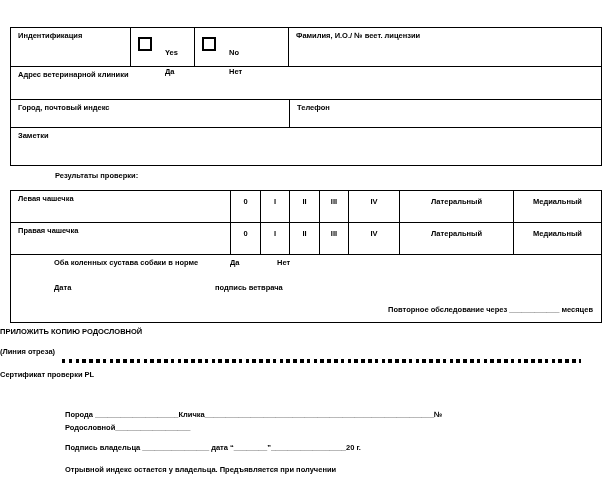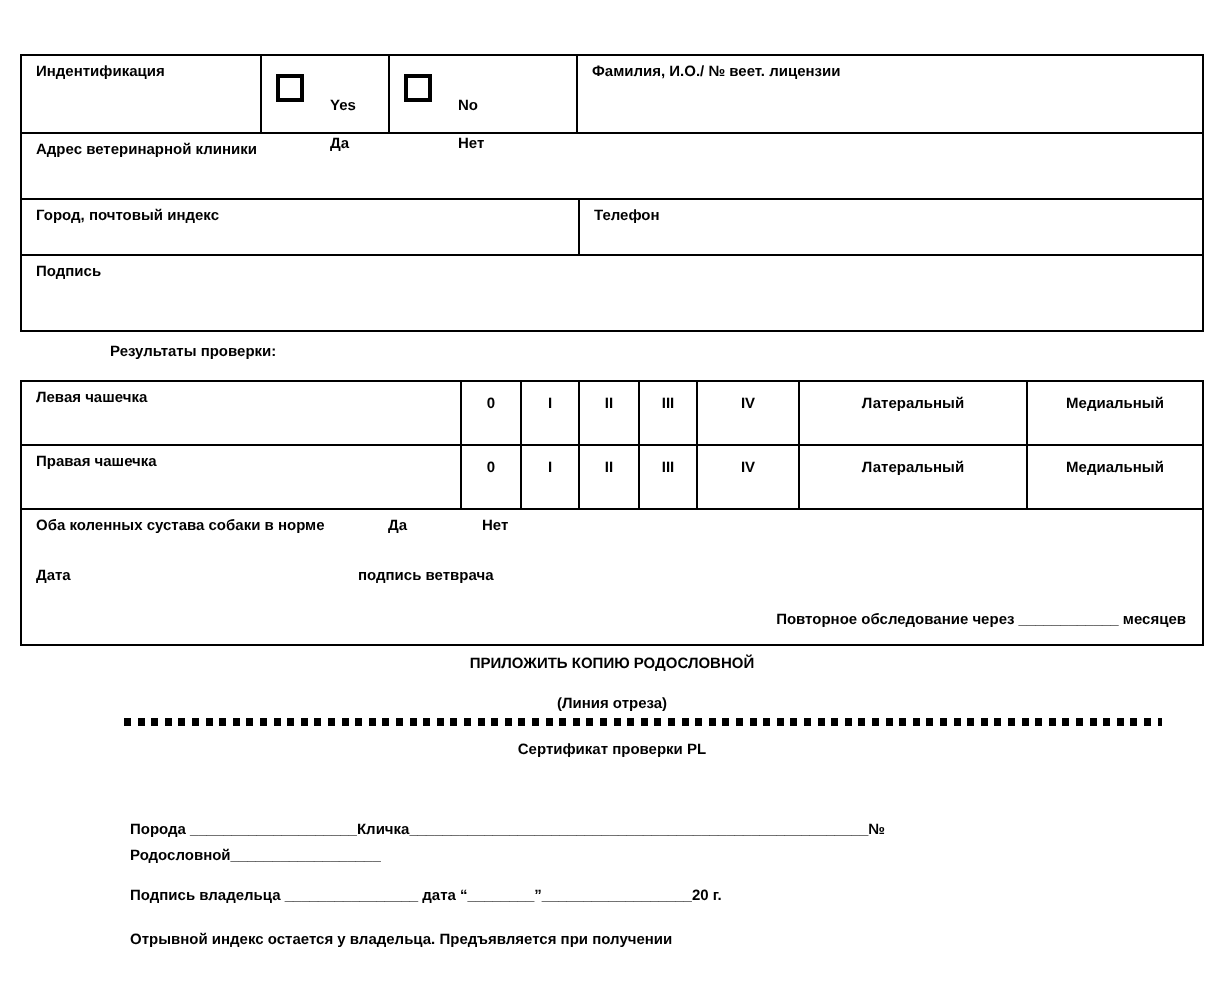--- a/index.html
+++ b/index.html
@@ -29,22 +29,22 @@
     position: absolute; left: 7px; top: 9px;
     width: 10px; height: 10px;
     border: 2.5px solid #000;
     background: #fff;
   }
   .cbl { position: absolute; white-space: nowrap; margin-top: 16px; }
   .cbl.en { left: 34px; top: 4px; }
   .cbl.ru { left: 34px; top: 23px; }
   .results-heading { position: absolute; left: 17px; top: 171px; margin-left: 38px; }
   .freearea { position: relative; height: 67px; border-top: 1px solid #000; }
-  .abs { position: absolute; white-space: nowrap; }
-  .center-line { position: absolute; left: 0; right: 0; text-align: center; white-space: nowrap; }
+  .abs { position: absolute; white-space: nowrap; margin-left: 36px; }
+  .center-line { position: absolute; left: 0; right: 0; white-space: nowrap; }
   .dotted {
     position: absolute; left: 62px; top: 359px; width: 519px; height: 3.5px;
     background: repeating-linear-gradient(to right, #000 0 3.5px, transparent 3.5px 6.8px);
   }
   .stub-line { position: absolute; left: 65px; white-space: nowrap; }
 </style>
 </head>
 <body>
 
 <div class="page">
@@ -76,21 +76,21 @@
     <div class="trow bt" style="height:27px">
       <div class="tcell" style="width:278px">
         <span class="lbl">Город, почтовый индекс</span>
       </div>
       <div class="tcell grow">
         <span class="lbl">Телефон</span>
       </div>
     </div>
     <div class="trow bt" style="height:37px">
       <div class="tcell grow">
-        <span class="lbl">Подпись</span>
+        <span class="lbl">Заметки</span>
       </div>
     </div>
   </section>
 
   <div class="results-heading">Результаты проверки:</div>
 
   <section class="tbl results">
     <div class="trow" style="height:31px">
       <div class="tcell" style="width:219px">
         <span class="lbl">Левая чашечка</span>

